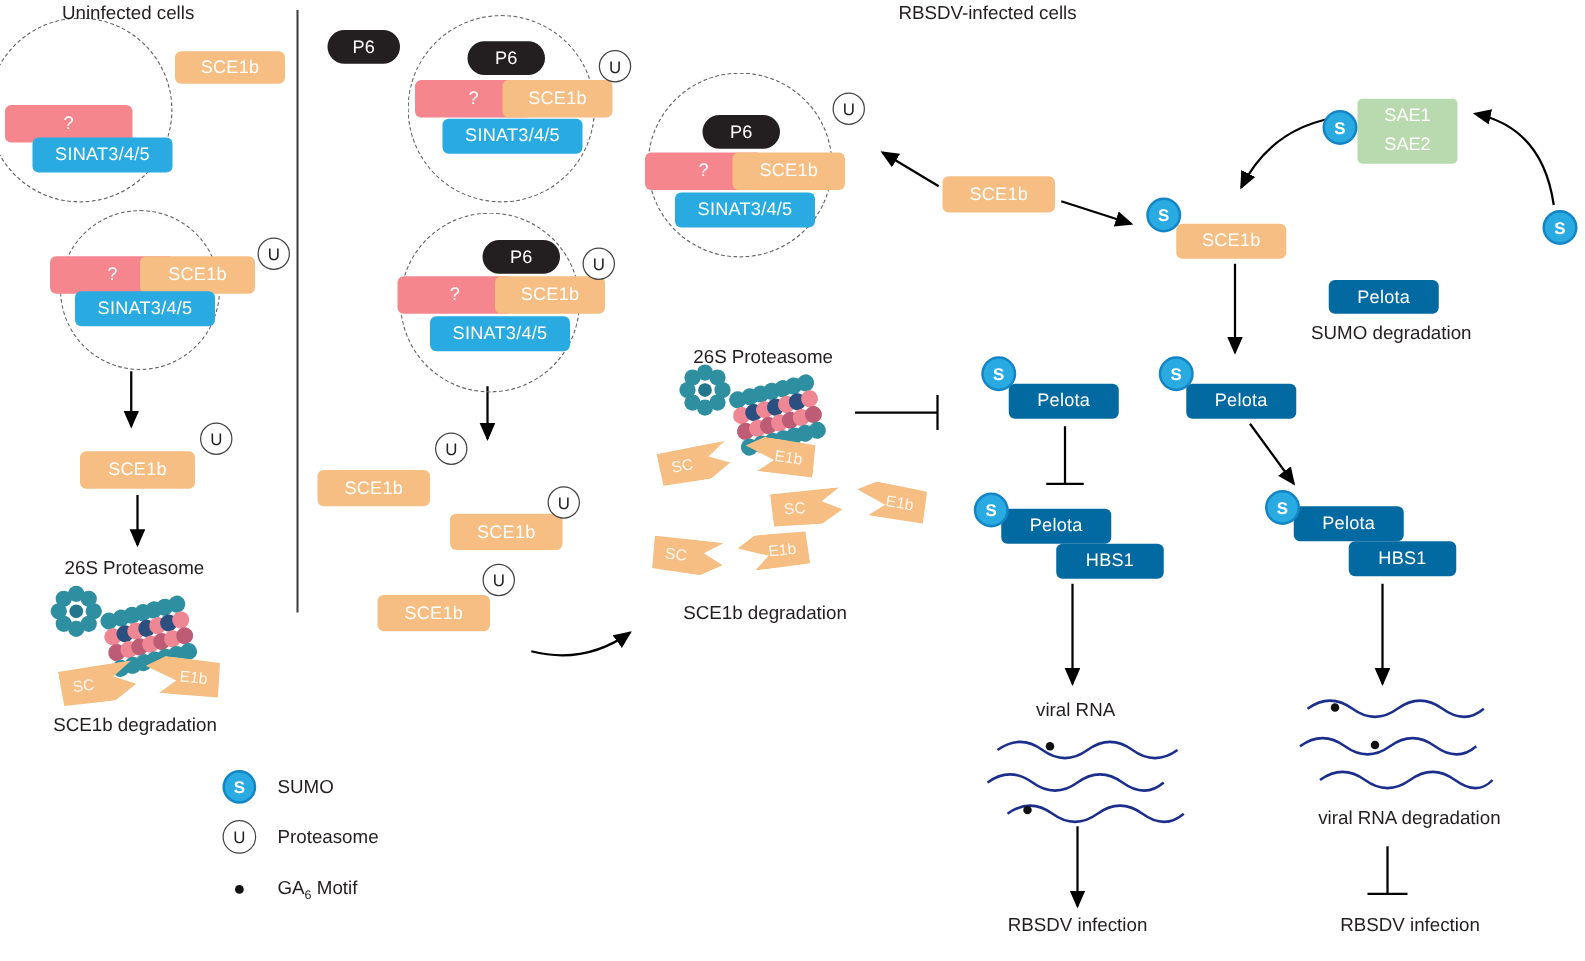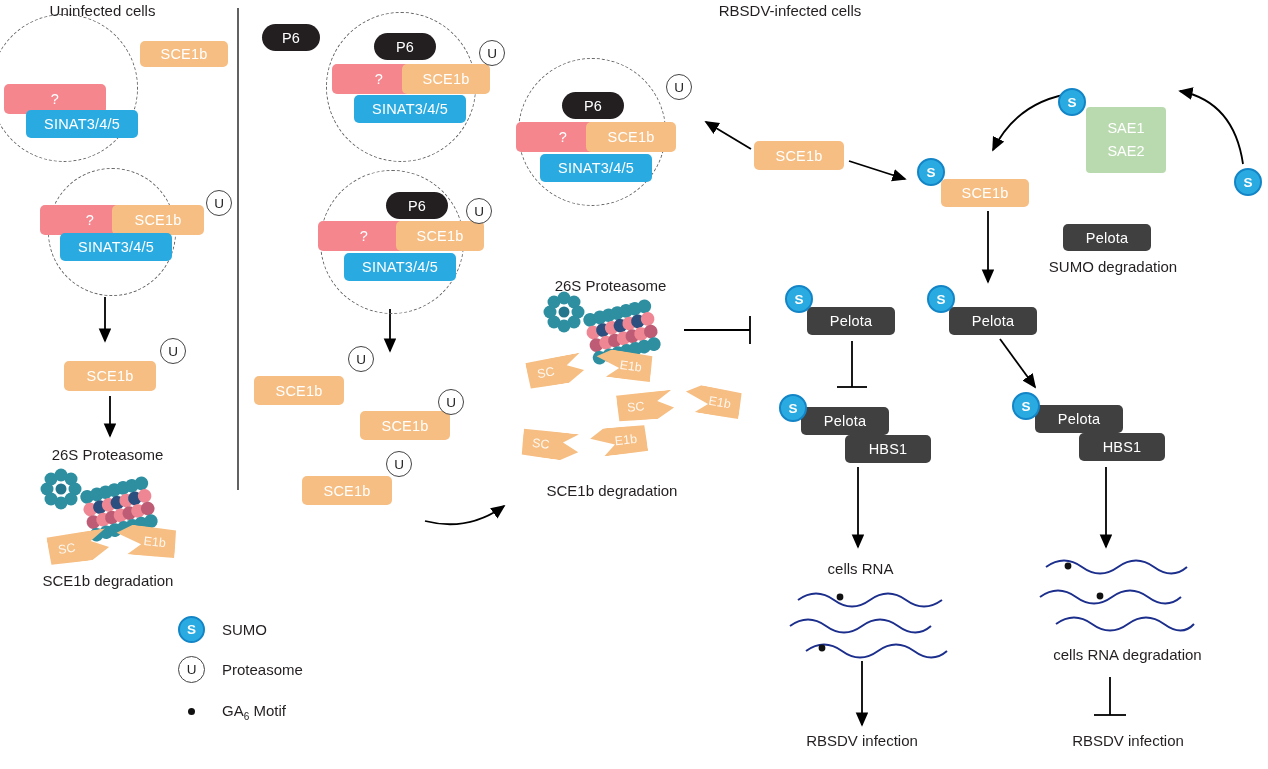--- a/index.html
+++ b/index.html
@@ -6,21 +6,21 @@
   body { font-family:"Liberation Sans","DejaVu Sans",sans-serif; background:#fff; }
   .stage { position:relative; width:1268px; height:769px; background:#fff; overflow:hidden; }
   svg.layer { position:absolute; left:0; top:0; z-index:0; }
   .ar { stroke:#000; stroke-width:1.8; marker-end:url(#ah); }
   .dashed { position:absolute; border:1.7px dashed #666; border-radius:50%; z-index:1; }
   .box { position:absolute; display:flex; align-items:center; justify-content:center;
          color:#fff; font-size:14.5px; border-radius:5px; z-index:2; letter-spacing:.2px; }
   .orange { background:#F6BE82; }
   .pink   { background:#F5868E; }
   .blue   { background:#29ABE2; }
-  .navy   { background:#404040; }
+  .navy   { background:#0369a1; }
   .pill   { background:#231F20; border-radius:14px; }
   .green-box { position:absolute; background:#B9DAAE; color:#fff; border-radius:4px;
          display:flex; flex-direction:column; align-items:center; justify-content:center;
          font-size:14.5px; line-height:1.6; z-index:2; }
   .badge { position:absolute; border-radius:50%; display:flex; align-items:center;
          justify-content:center; font-size:13.5px; z-index:3; }
   .badge-s { background:#29ABE2; color:#fff; border:2px solid #1385C6; font-weight:bold; }
   .badge-u { background:#fff; color:#222; border:1.7px solid #444; }
   .lbl { position:absolute; color:#231F20; font-size:15px; text-align:center; z-index:2; }
   .frag { position:absolute; background:#F6BE82; color:rgba(255,255,255,.88);
@@ -206,42 +206,42 @@
   <div class="frag frag-l" style="left:527px; top:357px; width:58px; height:28px; transform:rotate(-10deg);">SC</div>
   <div class="frag frag-r" style="left:592px; top:351px; width:60px; height:28px; transform:rotate(8deg);">E1b</div>
   <div class="frag frag-l" style="left:617px; top:392px; width:58px; height:28px; transform:rotate(-5deg);">SC</div>
   <div class="frag frag-r" style="left:681px; top:387px; width:60px; height:28px; transform:rotate(10deg);">E1b</div>
   <div class="frag frag-l" style="left:522px; top:431px; width:58px; height:28px; transform:rotate(7deg);">SC</div>
   <div class="frag frag-r" style="left:587px; top:427px; width:60px; height:28px; transform:rotate(-6deg);">E1b</div>
   <div class="lbl" style="left:532px; top:482px; width:160px;">SCE1b degradation</div>
 
   <div class="box orange" style="left:754px; top:141px; width:90px; height:29px;">SCE1b</div>
 
-  <div class="green-box" style="left:1086px; top:79px; width:80px; height:66px;margin-top:28px;">
+  <div class="green-box" style="left:1086px; top:79px; width:80px; height:52px;">
     <span>SAE1</span>
     <span>SAE2</span>
   </div>
   <div class="badge badge-s" style="left:1058px; top:88px; width:28px; height:28px;">S</div>
   <div class="badge badge-s" style="left:1234px; top:168px; width:28px; height:28px;">S</div>
 
   <div class="badge badge-s" style="left:917px; top:158px; width:28px; height:28px;">S</div>
   <div class="box orange" style="left:941px; top:179px; width:88px; height:28px;">SCE1b</div>
 
   <div class="box navy" style="left:1063px; top:224px; width:88px; height:27px;">Pelota</div>
   <div class="lbl" style="left:1038px; top:258px; width:150px;">SUMO degradation</div>
 
   <div class="badge badge-s" style="left:785px; top:285px; width:28px; height:28px;">S</div>
   <div class="box navy" style="left:807px; top:307px; width:88px; height:28px;">Pelota</div>
   <div class="badge badge-s" style="left:779px; top:394px; width:28px; height:28px;">S</div>
   <div class="box navy" style="left:801px; top:407px; width:88px; height:28px;">Pelota</div>
   <div class="box navy" style="left:845px; top:435px; width:86px; height:28px;">HBS1</div>
-  <div class="lbl" style="left:808px; top:560px; width:105px;">cells RNA</div>
+  <div class="lbl" style="left:808px; top:560px; width:105px;">viral RNA</div>
   <div class="lbl" style="left:794px; top:732px; width:136px;">RBSDV infection</div>
 
   <div class="badge badge-s" style="left:927px; top:285px; width:28px; height:28px;">S</div>
   <div class="box navy" style="left:949px; top:307px; width:88px; height:28px;">Pelota</div>
   <div class="badge badge-s" style="left:1012px; top:392px; width:28px; height:28px;">S</div>
   <div class="box navy" style="left:1035px; top:405px; width:88px; height:28px;">Pelota</div>
   <div class="box navy" style="left:1079px; top:433px; width:86px; height:28px;">HBS1</div>
-  <div class="lbl" style="left:1035px; top:646px; width:185px;">cells RNA degradation</div>
+  <div class="lbl" style="left:1035px; top:646px; width:185px;">viral RNA degradation</div>
   <div class="lbl" style="left:1058px; top:732px; width:140px;">RBSDV infection</div>
 
 </div>
 
 </body></html>

